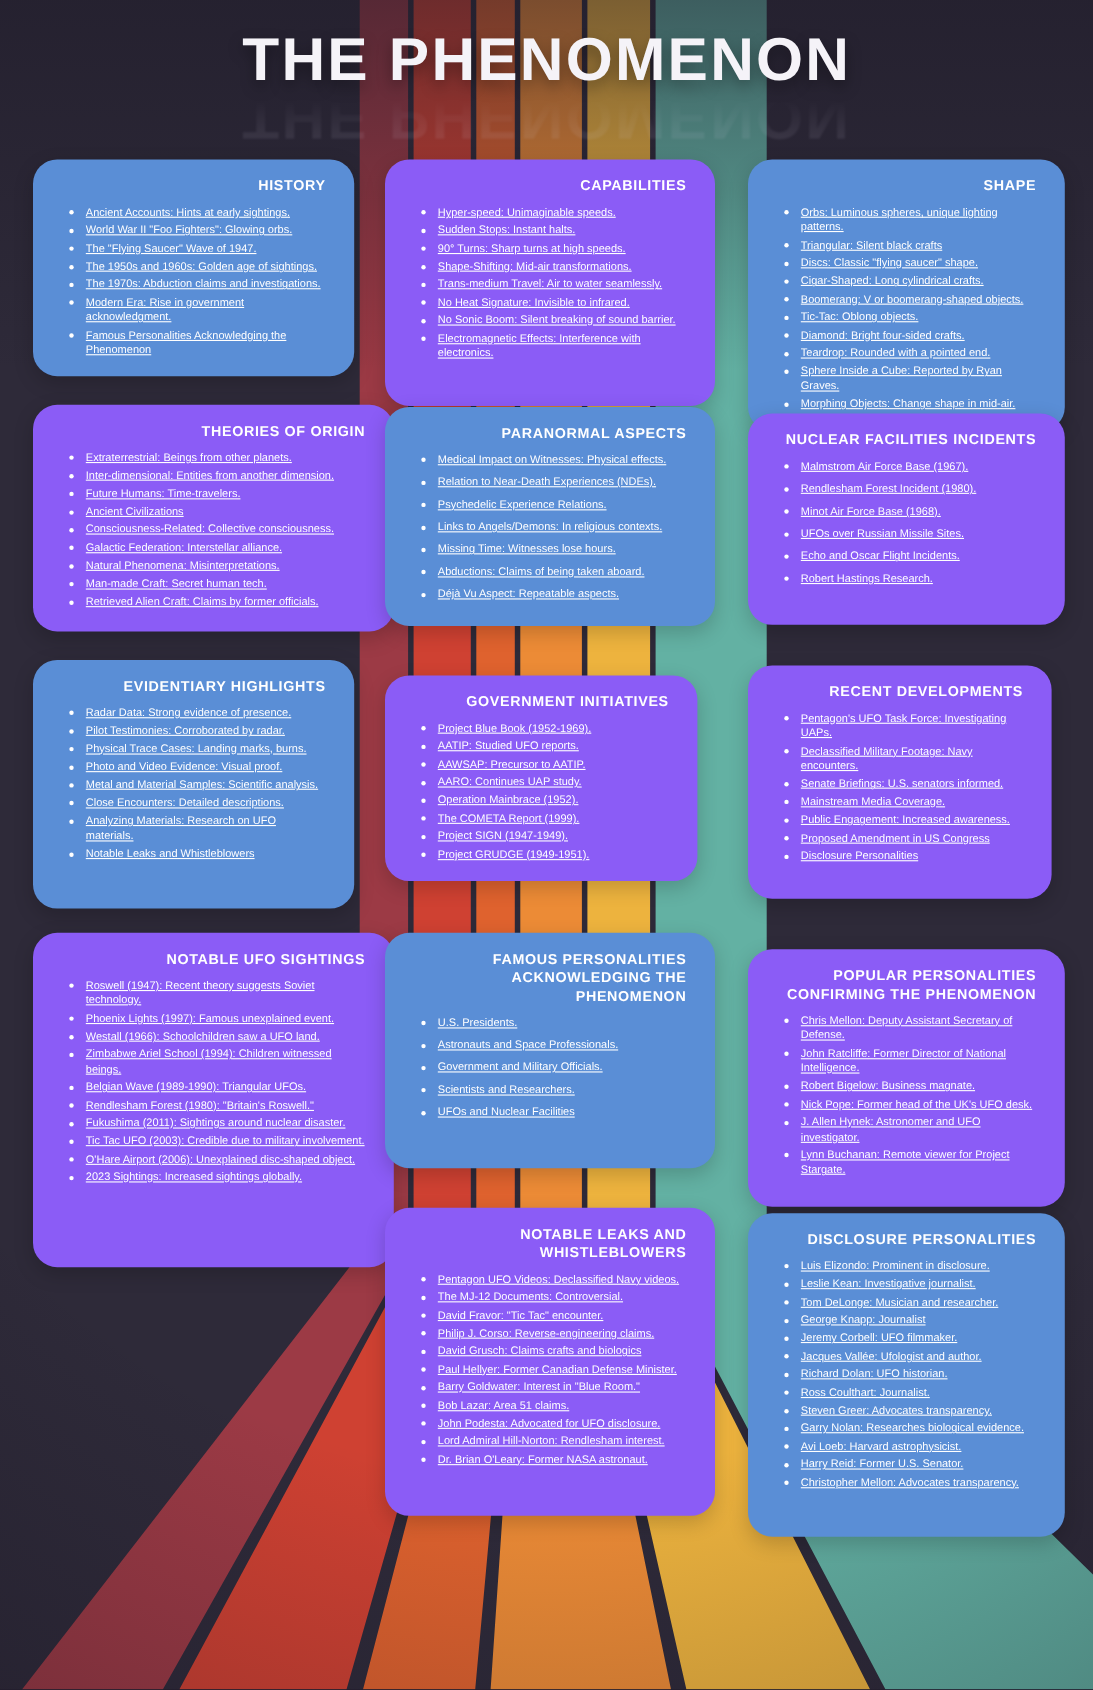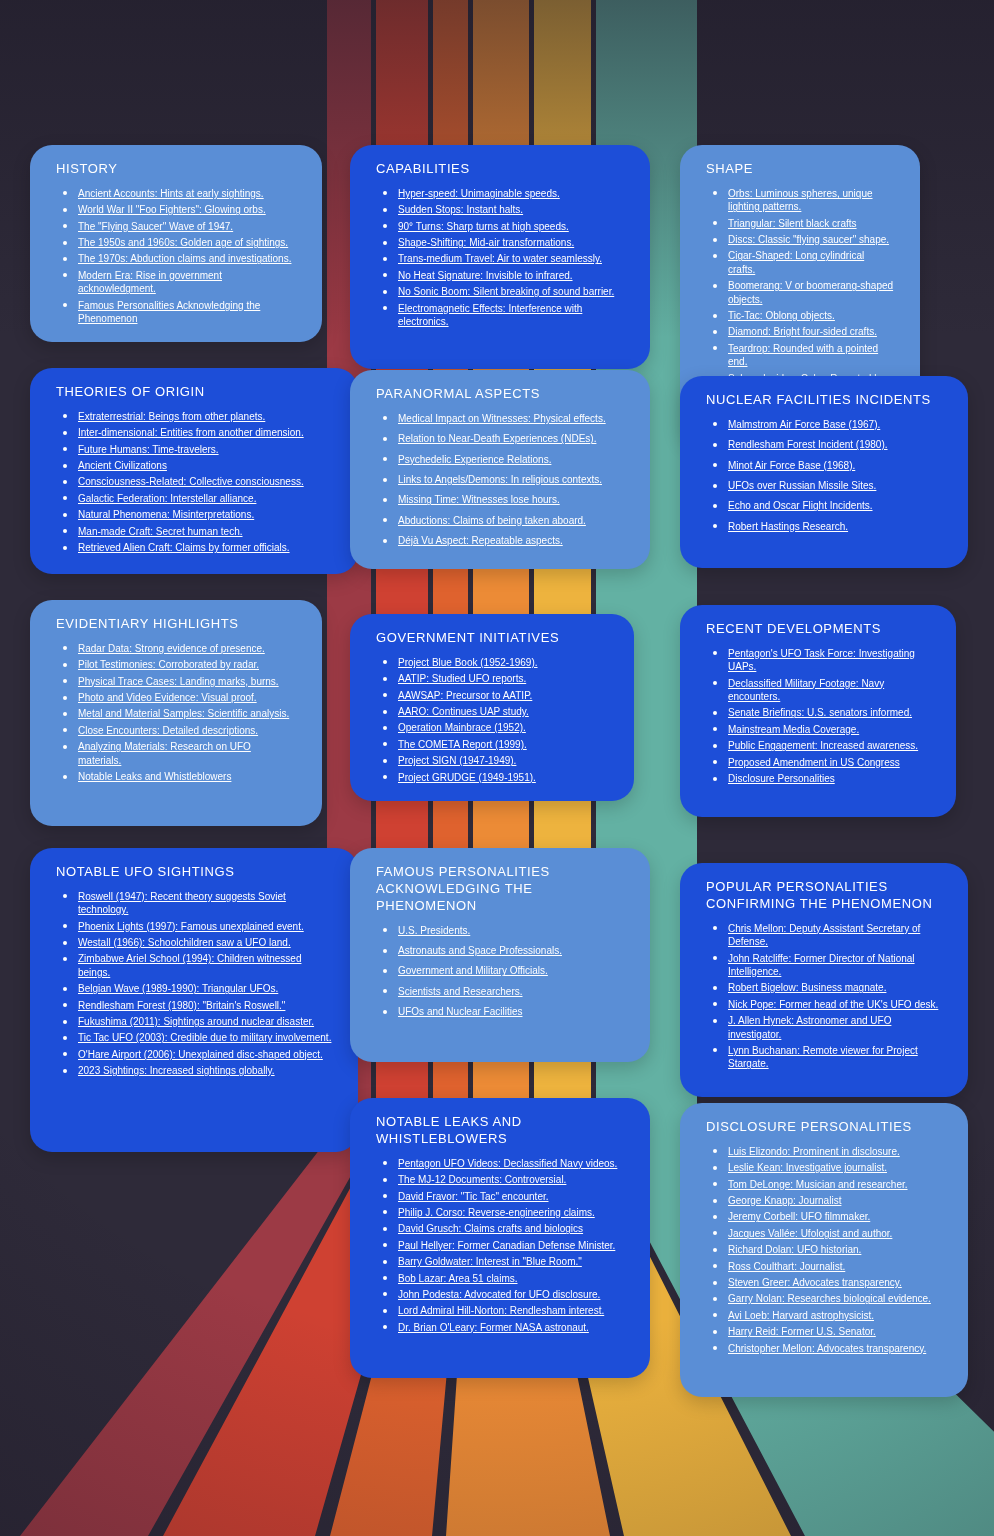--- a/index.html
+++ b/index.html
@@ -44,27 +44,27 @@
   .card {
     position:absolute;
     z-index:2;
     box-sizing:border-box;
     border-radius:22px;
     padding:16px 26px 14px 26px;
     color:#ffffff;
     box-shadow:0 6px 18px rgba(0,0,0,0.18);
   }
   .card.blue { background:#5a8ed6; }
-  .card.teal { background:#1d4ed8; }
+  .card.teal { background:#8b5cf6; }
   .card-title {
     margin:0 0 9px 0;
     font-size:13px;
-    font-weight:400;
+    font-weight:700;
     letter-spacing:0.6px;
-    text-align:left;
+    text-align:right;
     line-height:1.3;
     text-transform:uppercase;
   }
   .card-list {
     margin:0; padding:0 0 0 6px;
     list-style:none;
     font-size:10px;
     line-height:1.34;
     text-decoration:underline;
   }
@@ -92,20 +92,24 @@
     <polygon points="327,0 371,0 371,1140 148,1536 20,1536 327,1140" fill="#9c3a45"></polygon>
     <polygon points="376,0 428,0 428,1140 315,1536 163,1536 376,1140" fill="#cf4132"></polygon>
     <polygon points="433,0 468,0 468,1140 432,1536 330,1536 433,1140" fill="#df622e"></polygon>
     <polygon points="473,0 529,0 529,1140 610,1536 446,1536 473,1140" fill="#ec8b36"></polygon>
     <polygon points="534,0 591,0 591,1140 791,1536 624,1536 534,1140" fill="#edb33e"></polygon>
     <polygon points="596,0 697,0 697,1140 1100,1536 805,1536 596,1140" fill="#63b1a3"></polygon>
   </svg>
 
   <div class="overlay"></div>
 
+  <div class="title-wrap">
+    <h1 class="page-title">THE PHENOMENON</h1>
+    <div class="title-reflection">THE PHENOMENON</div>
+  </div>
 
   <section class="card blue" style="left:30px;top:145px;width:292px;min-height:190px">
     <h2 class="card-title">HISTORY</h2>
     <ul class="card-list">
         <li>Ancient Accounts: Hints at early sightings.</li>
         <li>World War II "Foo Fighters": Glowing orbs.</li>
         <li>The "Flying Saucer" Wave of 1947.</li>
         <li>The 1950s and 1960s: Golden age of sightings.</li>
         <li>The 1970s: Abduction claims and investigations.</li>
         <li>Modern Era: Rise in government acknowledgment.</li>
@@ -120,21 +124,21 @@
         <li>Sudden Stops: Instant halts.</li>
         <li>90° Turns: Sharp turns at high speeds.</li>
         <li>Shape-Shifting: Mid-air transformations.</li>
         <li>Trans-medium Travel: Air to water seamlessly.</li>
         <li>No Heat Signature: Invisible to infrared.</li>
         <li>No Sonic Boom: Silent breaking of sound barrier.</li>
         <li>Electromagnetic Effects: Interference with electronics.</li>
       </ul>
   </section>
 
-  <section class="card blue" style="left:680px;top:145px;width:240px;min-height:214px">
+  <section class="card blue" style="left:680px;top:145px;width:288px;min-height:214px">
     <h2 class="card-title">SHAPE</h2>
     <ul class="card-list">
         <li>Orbs: Luminous spheres, unique lighting patterns.</li>
         <li>Triangular: Silent black crafts</li>
         <li>Discs: Classic "flying saucer" shape.</li>
         <li>Cigar-Shaped: Long cylindrical crafts.</li>
         <li>Boomerang: V or boomerang-shaped objects.</li>
         <li>Tic-Tac: Oblong objects.</li>
         <li>Diamond: Bright four-sided crafts.</li>
         <li>Teardrop: Rounded with a pointed end.</li>

